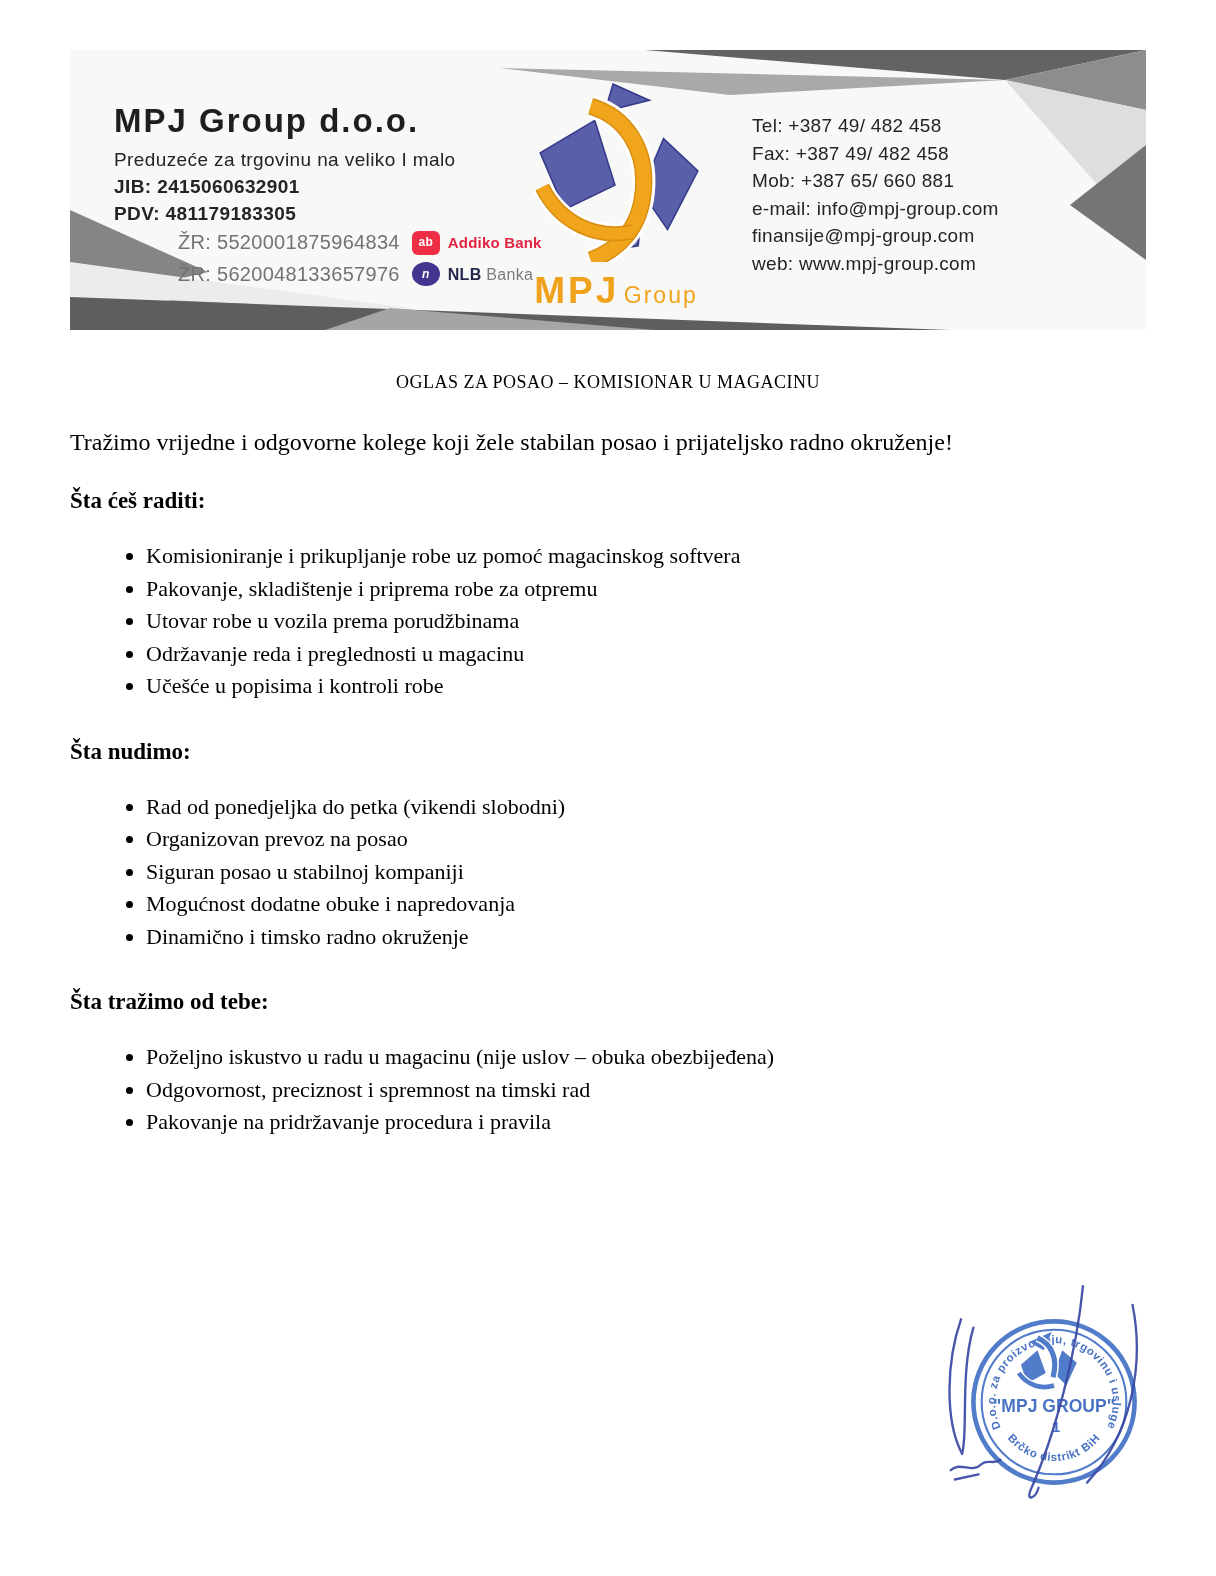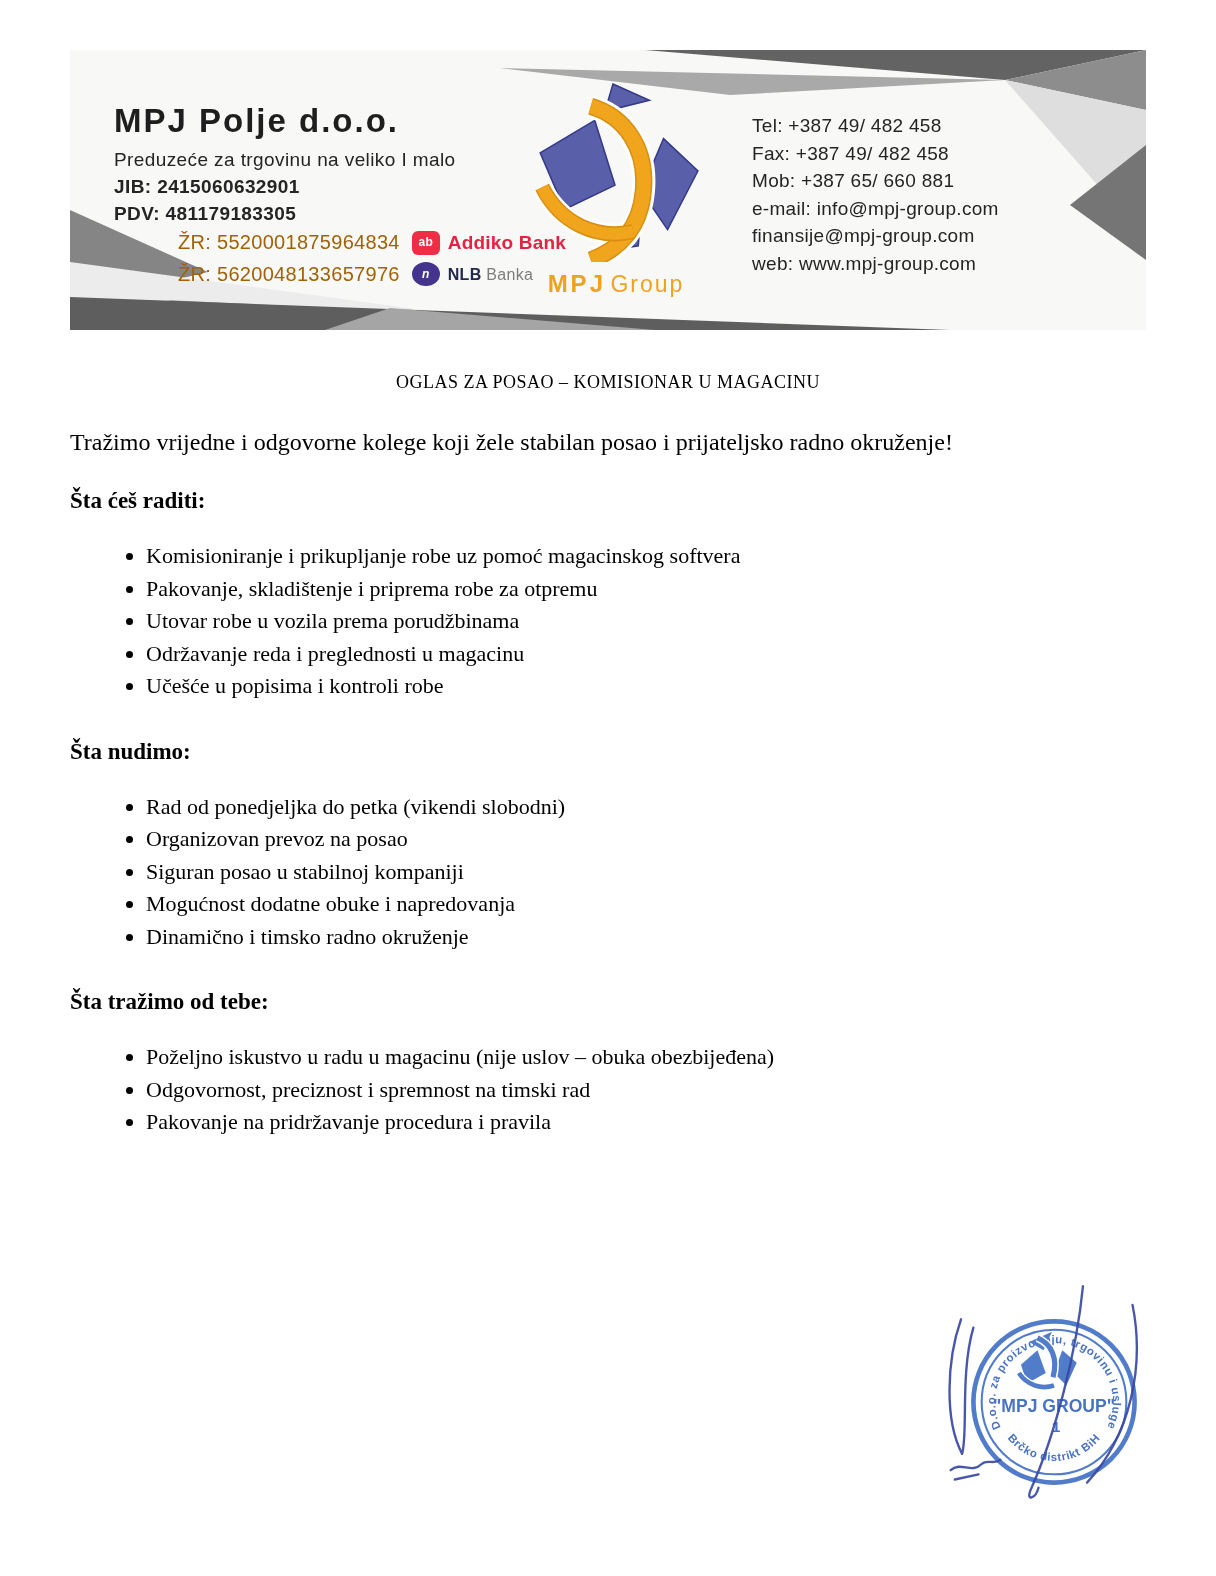--- a/index.html
+++ b/index.html
@@ -7,31 +7,31 @@
   body { width:1216px; height:1576px; position:relative; font-family:"Liberation Serif", serif; color:#000; }
 
   
   .letterhead { position:absolute; left:70px; top:50px; width:1076px; height:280px; background:#f8f8f7; overflow:hidden; }
   .letterhead .deco { position:absolute; inset:0; }
   .lh-left { position:absolute; left:44px; top:52px; font-family:"Liberation Sans", sans-serif; color:#242424; }
   .company-name { font-size:33px; font-weight:600; letter-spacing:2px; color:#1e1e1e; margin-bottom:6px; }
   .lh-line { font-size:19px; line-height:27px; letter-spacing:.4px; }
   .lh-line.strong { font-weight:700; }
   .zr-row { display:flex; align-items:center; font-size:20px; line-height:31px; margin-left:64px; letter-spacing:.3px; }
-  .zr-num { color:#a16207; }
+  .zr-num { color:#737373; }
   .bank-badge { display:inline-flex; align-items:center; justify-content:center; width:28px; height:24px; margin:0 8px 0 12px; color:#fff; font-weight:700; font-size:12px; flex:0 0 auto; }
   .addiko-badge { background:#ee2e44; border-radius:6px; }
   .nlb-badge { background:#45348e; border-radius:50%; font-style:italic; }
-  .addiko-name { color:#e32344; font-weight:700; font-size:19px; letter-spacing:.2px; }
+  .addiko-name { color:#e32344; font-weight:700; font-size:15px; letter-spacing:.2px; }
   .nlb-name-bold { color:#23274b; font-weight:700; font-size:16px; }
   .nlb-name-rest { color:#7d7d7d; font-size:16px; }
 
   .lh-logo { position:absolute; left:448px; top:30px; width:196px; text-align:center; }
   .logo-wordmark { margin-top:4px; font-family:"Liberation Sans", sans-serif; color:#f0a21c; white-space:nowrap; }
-  .wm-mpj { font-size:24px; font-weight:700; letter-spacing:3px; }
+  .wm-mpj { font-size:37px; font-weight:700; letter-spacing:3px; }
   .wm-group { font-size:23px; font-weight:400; letter-spacing:2px; }
 
   .lh-right { position:absolute; left:682px; top:62px; font-family:"Liberation Sans", sans-serif; font-size:19px; line-height:27.5px; color:#242424; letter-spacing:.3px; }
 
   
   main { position:absolute; left:70px; right:70px; top:372px; }
   h1 { text-align:center; font-size:18px; font-weight:400; letter-spacing:.5px; }
   .intro { font-size:24px; margin-top:36px; }
   h2 { font-size:23px; font-weight:700; margin-top:32px; }
   ul { margin:26px 0 36px 0; padding-left:76px; }
@@ -58,21 +58,21 @@
       <polygon points="935,30 1076,60 1076,190" fill="#dedede"></polygon>
       <polygon points="1076,95 1000,155 1076,210" fill="#757575"></polygon>
       <polygon points="0,160 138,222 0,255" fill="#858585"></polygon>
       <polygon points="0,212 0,280 500,280" fill="#ececec"></polygon>
       <polygon points="95,250 430,266 160,259" fill="#8f8f8f"></polygon>
       <polygon points="0,247 880,280 0,280" fill="#5e5e5e"></polygon>
       <polygon points="320,258 585,280 255,280" fill="#a5a5a5"></polygon>
     </svg>
 
     <div class="lh-left">
-      <div class="company-name">MPJ  Polje d.o.o.</div>
+      <div class="company-name">MPJ  Group d.o.o.</div>
       <div class="lh-line">Preduzeće za trgovinu na veliko I malo</div>
       <div class="lh-line strong">JIB: 2415060632901</div>
       <div class="lh-line strong">PDV: 481179183305</div>
       <div class="zr-row">
         <span class="zr-num">ŽR: 5520001875964834</span>
         <span class="bank-badge addiko-badge">
             <span>ab</span>
           </span>
         <span class="addiko-name">Addiko Bank</span>
       </div>

